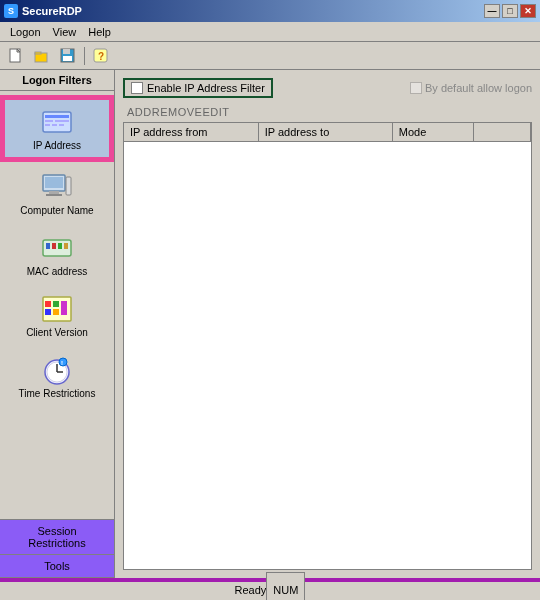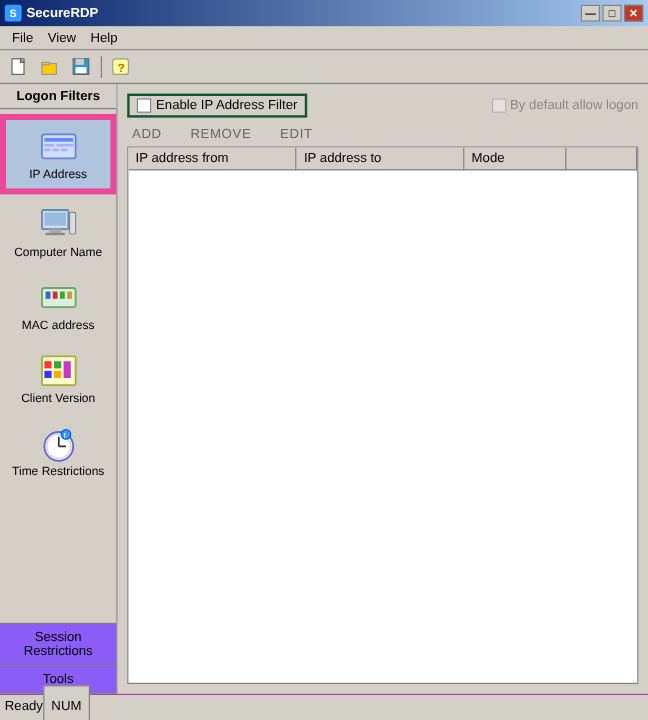--- a/index.html
+++ b/index.html
@@ -112,21 +112,21 @@
 
     
     .main-content {
       display: flex;
       height: calc(600px - 22px - 20px - 28px - 22px);
       background: #d4d0c8;
     }
 
     
     .sidebar {
-      width: 98px;
+      width: 115px;
       background: #d4d0c8;
       border-right: 1px solid #808080;
       display: flex;
       flex-direction: column;
     }
     .sidebar-title {
       background: #d4d0c8;
       text-align: center;
       padding: 4px 2px;
       font-size: 11px;
@@ -216,21 +216,20 @@
       align-items: center;
       gap: 3px;
     }
     .default-allow .checkbox {
       opacity: 0.5;
     }
 
     
     .action-row {
       display: flex;
-      gap: 24px;
       margin-bottom: 4px;
       padding: 0 4px;
     }
     .action-btn {
       font-size: 11px;
       color: #666;
       cursor: pointer;
       letter-spacing: 0.5px;
     }
 
@@ -258,23 +257,23 @@
     .table-body {
       background: white;
     }
 
     
     .status-bar {
       background: #d4d0c8;
       height: 20px;
       display: flex;
       align-items: center;
-      justify-content: flex-start;
+      justify-content: center;
       padding: 0 4px;
-      border-top: 1px solid #a21caf;
+      border-top: 4px solid #a21caf;
     }
     .status-text {
       font-size: 11px;
     }
     .status-num {
       border: 1px solid #808080;
       padding: 11px 6px;
       font-size: 11px;
       background: #d4d0c8;
     }
@@ -294,21 +293,21 @@
     <span class="title-text">SecureRDP</span>
   </div>
   <div class="title-controls">
     <div class="title-btn">—</div>
     <div class="title-btn">□</div>
     <div class="title-btn close">✕</div>
   </div>
 </div>
 
 <div class="menu-bar">
-  <span class="menu-item">File</span>
+  <span class="menu-item">Logon</span>
   <span class="menu-item">View</span>
   <span class="menu-item">Help</span>
 </div>
 
 <div class="toolbar">
   <div class="toolbar-btn" title="New">
     <svg width="16" height="16" viewBox="0 0 16 16">
       <rect x="2" y="1" width="10" height="13" fill="white" stroke="#666" stroke-width="1"></rect>
       <polygon points="9,1 12,4 9,4" fill="#d4d0c8" stroke="#666" stroke-width="1"></polygon>
     </svg>

